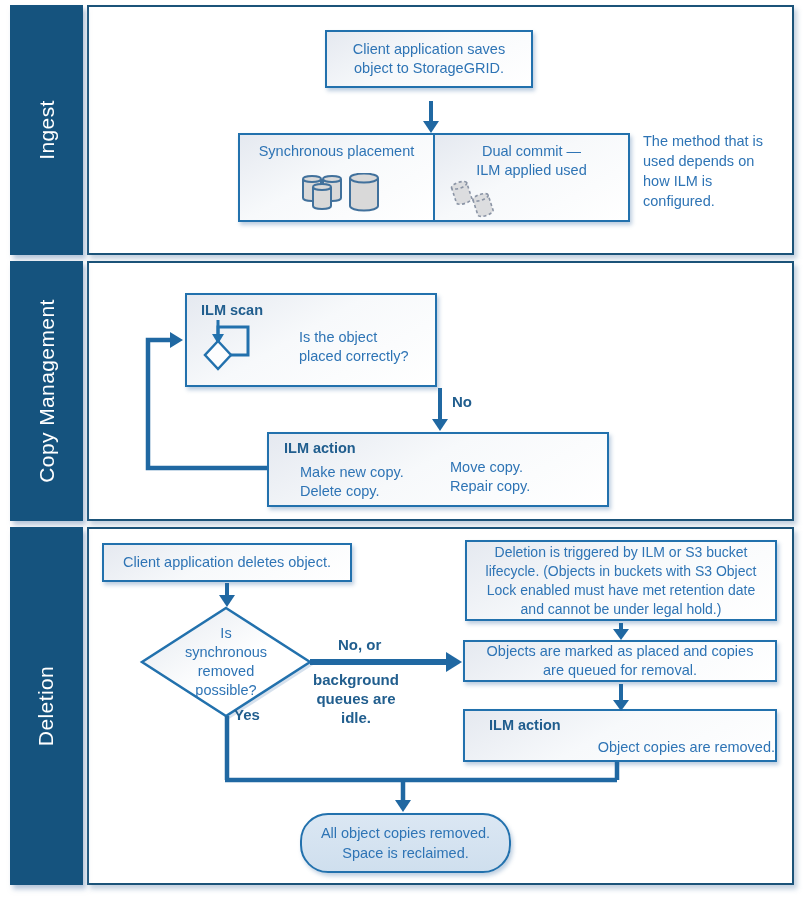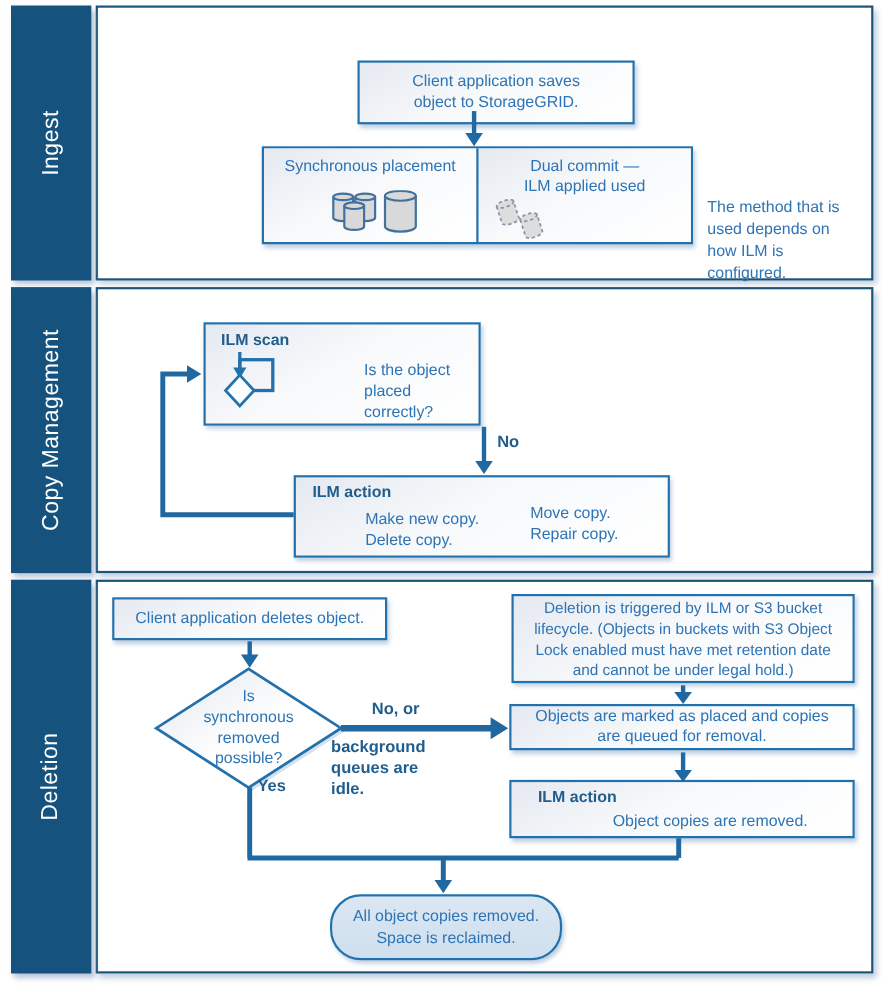--- a/index.html
+++ b/index.html
@@ -31,36 +31,36 @@
   
   .box{position:absolute;border:2px solid var(--border);box-sizing:border-box;
        background:linear-gradient(150deg,#e5e9f0 0%,#f7f9fb 45%,#ffffff 100%);
        box-shadow:2px 3px 4px rgba(108,146,186,.45);
        color:var(--text);font-size:14.5px;line-height:19px;z-index:2;}
   .center{display:flex;align-items:center;justify-content:center;text-align:center;}
   .preline{white-space:pre-line;}
   .box-title{position:absolute;font-weight:bold;color:var(--title);}
   .floating-label{position:absolute;font-weight:bold;color:var(--title);
                   font-size:15px;z-index:4;}
-  .plain-text{position:absolute;color:var(--text);font-size:14.5px;z-index:2;margin-top:48px;}
+  .plain-text{position:absolute;color:var(--text);font-size:14.5px;z-index:2;}
 
   .cellwrap{display:flex;padding:0;}
   .cell{flex:1;position:relative;padding-top:7px;text-align:center;
         background:linear-gradient(150deg,#e5e9f0 0%,#f7f9fb 45%,#ffffff 100%);}
   .cell + .cell{border-left:2px solid var(--border);}
 
   .pill{position:absolute;border:2px solid var(--border);border-radius:28px;
         background:linear-gradient(180deg,#dbe7f3 0%,#cfdfee 100%);
         box-shadow:2px 3px 4px rgba(108,146,186,.45);
         color:var(--text);font-size:14.5px;line-height:20px;z-index:2;}
 
   #connectors{position:absolute;left:0;top:0;z-index:3;pointer-events:none;}
   .diamond-text{position:absolute;color:var(--text);font-size:14.5px;line-height:19px;
                 text-align:center;z-index:4;}
-  .question{position:absolute;color:var(--text);margin-left:32px;}
+  .question{position:absolute;color:var(--text);}
   .icon{position:absolute;}
 </style>
 </head>
 <body>
 
 <div id="page">
 
   <div class="lane-tab" style="top:5px;height:250px;">
     <span>Ingest</span>
   </div>
@@ -68,21 +68,21 @@
     <span>Copy Management</span>
   </div>
   <div class="lane-tab" style="top:527px;height:358px;">
     <span>Deletion</span>
   </div>
 
   <div class="lane" style="top:5px;height:250px;"></div>
   <div class="lane" style="top:261px;height:260px;"></div>
   <div class="lane" style="top:527px;height:358px;"></div>
 
-  <div class="box center" style="left:325px;top:55px;width:252px;height:58px;">
+  <div class="box center" style="left:325px;top:30px;width:208px;height:58px;">
     <span class="preline">Client application saves
 object to StorageGRID.</span>
   </div>
 
   <div class="box cellwrap" style="left:238px;top:133px;width:392px;height:89px;">
     <div class="cell">
       <span>Synchronous placement</span>
       <svg class="icon" style="left:58px;top:38px;" width="84" height="40" viewBox="0 0 84 40">
         <g fill="#D9D9D9" stroke="#41719C" stroke-width="2">
           <path d="M5 6 V25 A9 3 0 0 0 23 25 V6"></path>
@@ -145,39 +145,39 @@
   <div class="box center" style="left:102px;top:543px;width:250px;height:39px;">
     <span>Client application deletes object.</span>
   </div>
 
   <div class="diamond-text preline" style="left:151px;top:624px;width:150px;">Is
 synchronous
 removed
 possible?</div>
 
   <div class="floating-label" style="left:338px;top:636px;">No, or</div>
-  <div class="floating-label preline" style="left:301px;top:670px;width:110px;line-height:19px;">background
+  <div class="floating-label preline" style="left:301px;top:670px;width:110px;text-align:center;line-height:19px;">background
 queues are idle.</div>
   <div class="floating-label" style="left:234px;top:706px;">Yes</div>
 
   <div class="box center" style="left:465px;top:540px;width:312px;height:81px;font-size:14px;line-height:19px;">
     <span class="preline">Deletion is triggered by ILM or S3 bucket
 lifecycle. (Objects in buckets with S3 Object
 Lock enabled must have met retention date
 and cannot be under legal hold.)</span>
   </div>
 
   <div class="box center" style="left:463px;top:640px;width:314px;height:42px;">
     <span class="preline">Objects are marked as placed and copies
 are queued for removal.</span>
   </div>
 
   <div class="box" style="left:463px;top:709px;width:314px;height:53px;">
     <span class="box-title" style="left:24px;top:5px;">ILM action</span>
-    <span class="question" style="left:60px;top:27px;width:250px;text-align:left;">Object copies are removed.</span>
+    <span class="question" style="left:60px;top:27px;width:250px;text-align:right;">Object copies are removed.</span>
   </div>
 
   <div class="pill center" style="left:300px;top:813px;width:207px;height:56px;">
     <span class="preline">All object copies removed.
 Space is reclaimed.</span>
   </div>
 
   <svg id="connectors" width="803" height="898" viewBox="0 0 803 898">
     <defs>
       <linearGradient id="diamondGrad" x1="0" y1="0" x2="1" y2="1">

